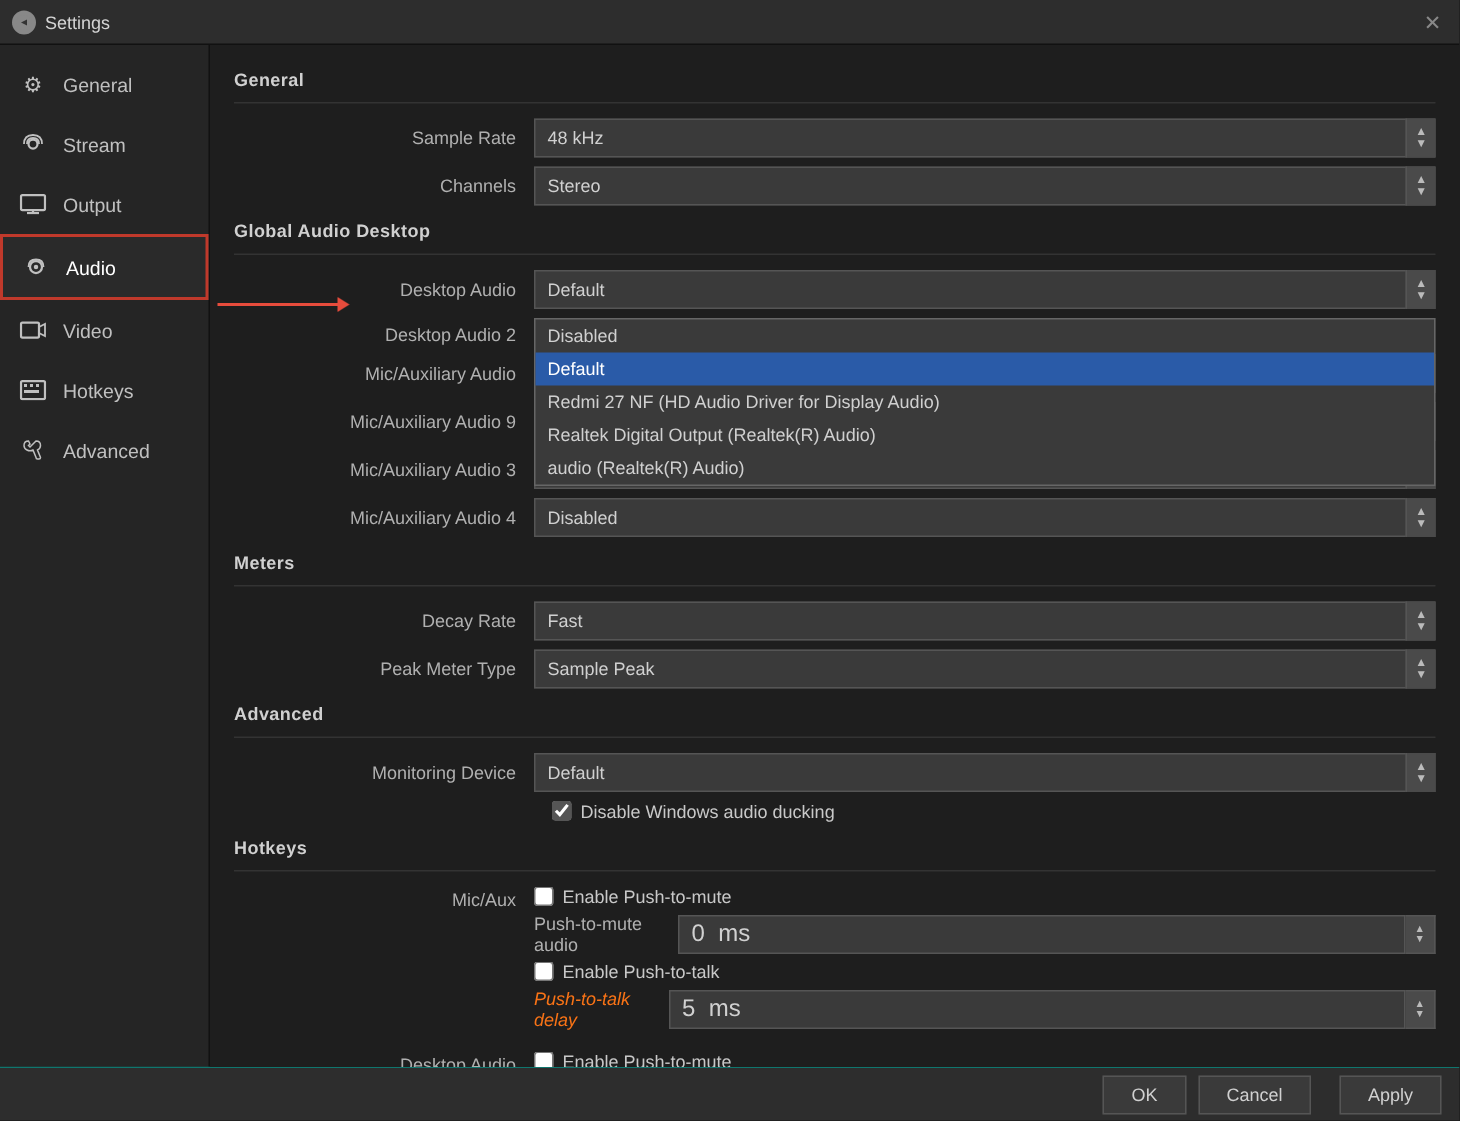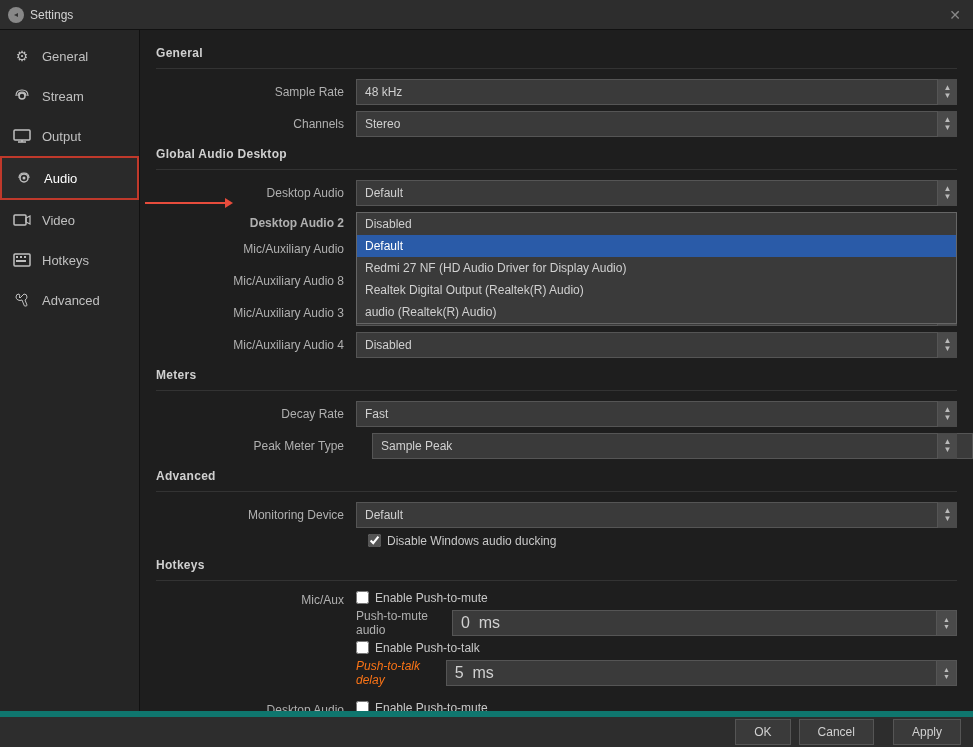--- a/index.html
+++ b/index.html
@@ -210,21 +210,21 @@
 
     
     .section-block {
       margin-bottom: 10px;
     }
 
     
     .bottom-bar {
       height: 36px;
       background: #2d2d2d;
-      border-top: 6px solid #0f766e;
+      border-top: 1px solid #0f766e;
       display: flex;
       align-items: center;
       justify-content: flex-end;
       padding: 0 12px;
       gap: 8px;
     }
     .btn {
       padding: 5px 18px;
       font-size: 12px;
       cursor: pointer;
@@ -392,21 +392,21 @@
             <div class="select-box" style="display:flex;align-items:center;padding-right:24px;">Default</div>
             <div class="select-arrows">
               <span class="select-arrow-up">▲</span>
               <span class="select-arrow-down">▼</span>
             </div>
           </div>
         </div>
       </div>
 
       <div class="form-row" style="align-items:flex-start; position:relative; z-index:50;">
-        <span class="form-label" style="padding-top:4px;font-weight:bold;">Desktop Audio 2</span>
+        <span class="form-label" style="padding-top:4px;">Desktop Audio 2</span>
         <div class="form-control dropdown-open">
           <div class="dropdown-list">
             <div class="dropdown-item">Disabled</div>
             <div class="dropdown-item selected">Default</div>
             <div class="dropdown-item">Redmi 27 NF (HD Audio Driver for Display Audio)</div>
             <div class="dropdown-item">Realtek Digital Output (Realtek(R) Audio)</div>
             <div class="dropdown-item">audio (Realtek(R) Audio)</div>
           </div>
         </div>
       </div>
@@ -418,21 +418,21 @@
             <div class="select-box" style="display:flex;align-items:center;padding-right:24px;">Disabled</div>
             <div class="select-arrows">
               <span class="select-arrow-up">▲</span>
               <span class="select-arrow-down">▼</span>
             </div>
           </div>
         </div>
       </div>
 
       <div class="form-row">
-        <span class="form-label">Mic/Auxiliary Audio 8</span>
+        <span class="form-label">Mic/Auxiliary Audio 9</span>
         <div class="form-control">
           <div class="select-wrapper">
             <div class="select-box" style="display:flex;align-items:center;padding-right:24px;">Disabled</div>
             <div class="select-arrows">
               <span class="select-arrow-up">▲</span>
               <span class="select-arrow-down">▼</span>
             </div>
           </div>
         </div>
       </div>
@@ -476,21 +476,21 @@
               <span class="select-arrow-up">▲</span>
               <span class="select-arrow-down">▼</span>
             </div>
           </div>
         </div>
       </div>
       <div class="form-row">
         <span class="form-label">Peak Meter Type</span>
         <div class="form-control">
           <div class="select-wrapper">
-            <div class="select-box" style="display:flex;align-items:center;padding-right:16px;margin-left:16px;">Sample Peak</div>
+            <div class="select-box" style="display:flex;align-items:center;padding-right:16px;">Sample Peak</div>
             <div class="select-arrows">
               <span class="select-arrow-up">▲</span>
               <span class="select-arrow-down">▼</span>
             </div>
           </div>
         </div>
       </div>
     </div>
 
     <div class="section-block">

